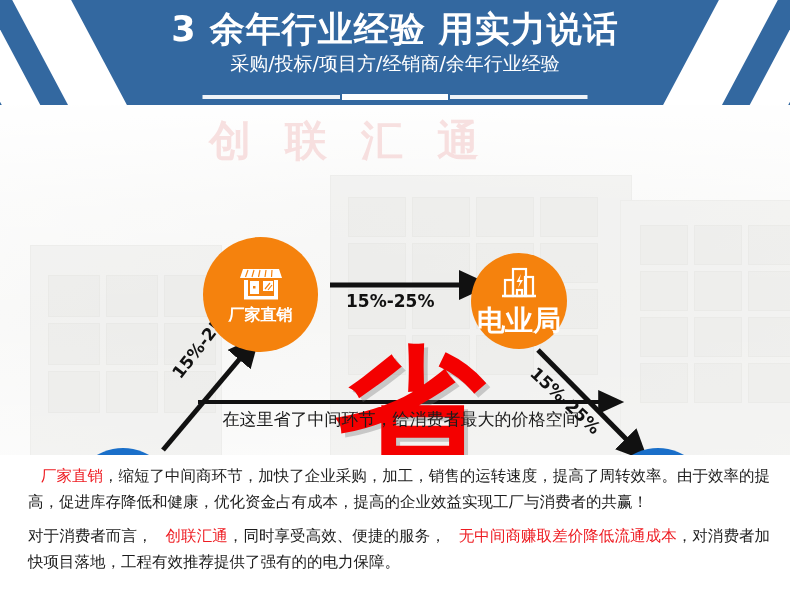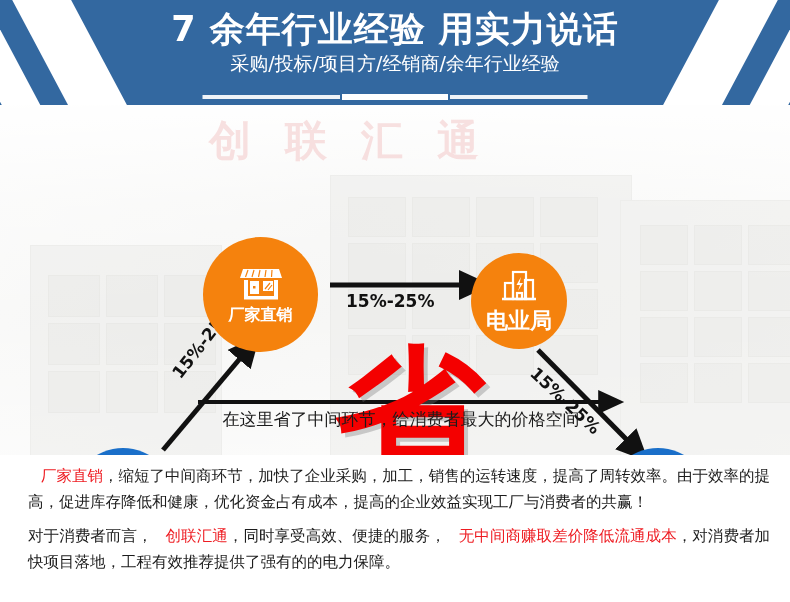--- a/index.html
+++ b/index.html
@@ -75,21 +75,21 @@
   .node-ico{display:block;}
   .node-label{font-weight:bold;line-height:1.05;}
   .node-sub{font-weight:bold;line-height:1.05;}
 
   #node-dealer{left:203px;top:132px;width:115px;height:115px;}
   #node-dealer .node-ico{margin-bottom:1px;}
   #node-dealer .node-label{font-size:25px;letter-spacing:0px;}
   #node-dealer .node-sub{font-size:16px;margin-top:2px;}
 
   #node-bureau{left:471px;top:148px;width:96px;height:96px;}
-  #node-bureau .node-label{font-size:22px;margin-top:2px;text-align:right;}
+  #node-bureau .node-label{font-size:28px;margin-top:2px;text-align:right;}
 
   #node-brand{left:71px;top:343px;width:104px;height:104px;}
 
   #node-consumer{left:606px;top:343px;width:104px;height:104px;}
 
   
   .arrow-svg{position:absolute;left:0;top:0;width:790px;height:350px;z-index:5;overflow:visible;}
 
   .pct{position:absolute;font-size:17px;font-weight:bold;color:#111;white-space:nowrap;z-index:7;}
   #pct-top{left:346px;top:186px;}
@@ -117,21 +117,21 @@
 
 <div id="page">
 
   <div class="header">
     <div class="hdr-stripe hs-l1"></div>
     <div class="hdr-stripe hs-l2"></div>
     <div class="hdr-stripe hs-r1"></div>
     <div class="hdr-stripe hs-r2"></div>
 
     <div class="hdr-inner">
-      <div class="hdr-title">7 余年行业经验 用实力说话</div>
+      <div class="hdr-title">3 余年行业经验 用实力说话</div>
       <div class="hdr-sub">采购/投标/项目方/经销商/余年行业经验</div>
     </div>
     <div class="hdr-rule"></div>
     <div class="hdr-rule-gap"></div>
     <div class="hdr-rule-gap2"></div>
   </div>
 
   <div class="stage">
 
     <div class="bg-photo"></div>

